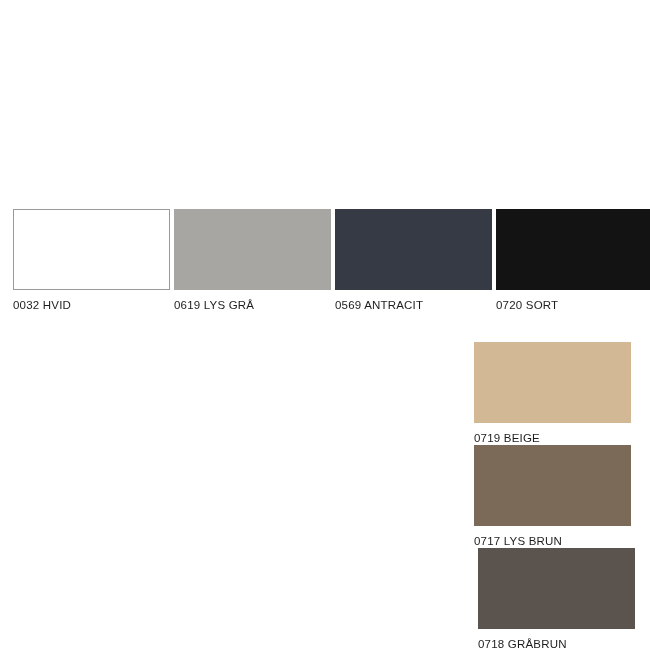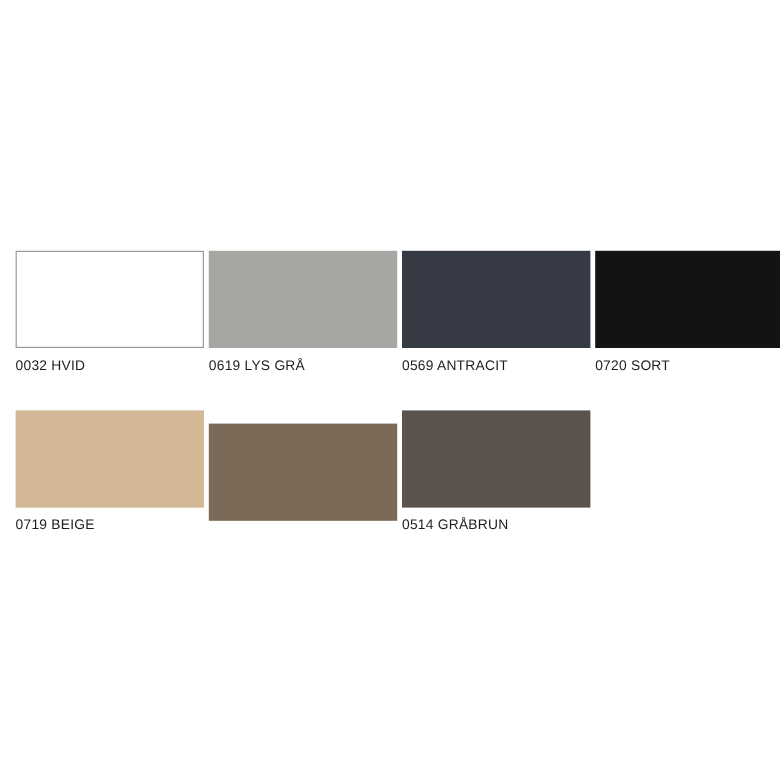--- a/index.html
+++ b/index.html
@@ -18,25 +18,26 @@
   #swatch-chart {
     position: absolute;
     left: 13px;
     top: 209px;
     width: 622px;
   }
 
   .swatch-row {
     display: flex;
     flex-direction: row;
-    align-items: center;
+    align-items: flex-end;
   }
 
   .swatch-row.row-2 {
     margin-top: 30px;
+    flex-direction: column;
   }
 
   .swatch-cell {
     width: 157px;
     margin-right: 4px;
     display: flex;
     flex-direction: column;
   }
 
   .swatch-cell:last-child {
@@ -86,19 +87,20 @@
         <div class="swatch-label">0720 SORT</div>
       </div>
     </div>
   <div class="swatch-row row-2">
       <div class="swatch-cell">
         <div class="swatch-chip" style="background-color: rgb(210, 184, 148);"></div>
         <div class="swatch-label">0719 BEIGE</div>
       </div>
       <div class="swatch-cell">
         <div class="swatch-chip" style="background-color: rgb(124, 106, 88);"></div>
+        <div class="swatch-label">0717 LYS BRUN</div>
       </div>
       <div class="swatch-cell">
         <div class="swatch-chip" style="background-color: rgb(91, 84, 78);"></div>
-        <div class="swatch-label">0514 GRÅBRUN</div>
+        <div class="swatch-label">0718 GRÅBRUN</div>
       </div>
     </div>
 </div>
 
 </body></html>

